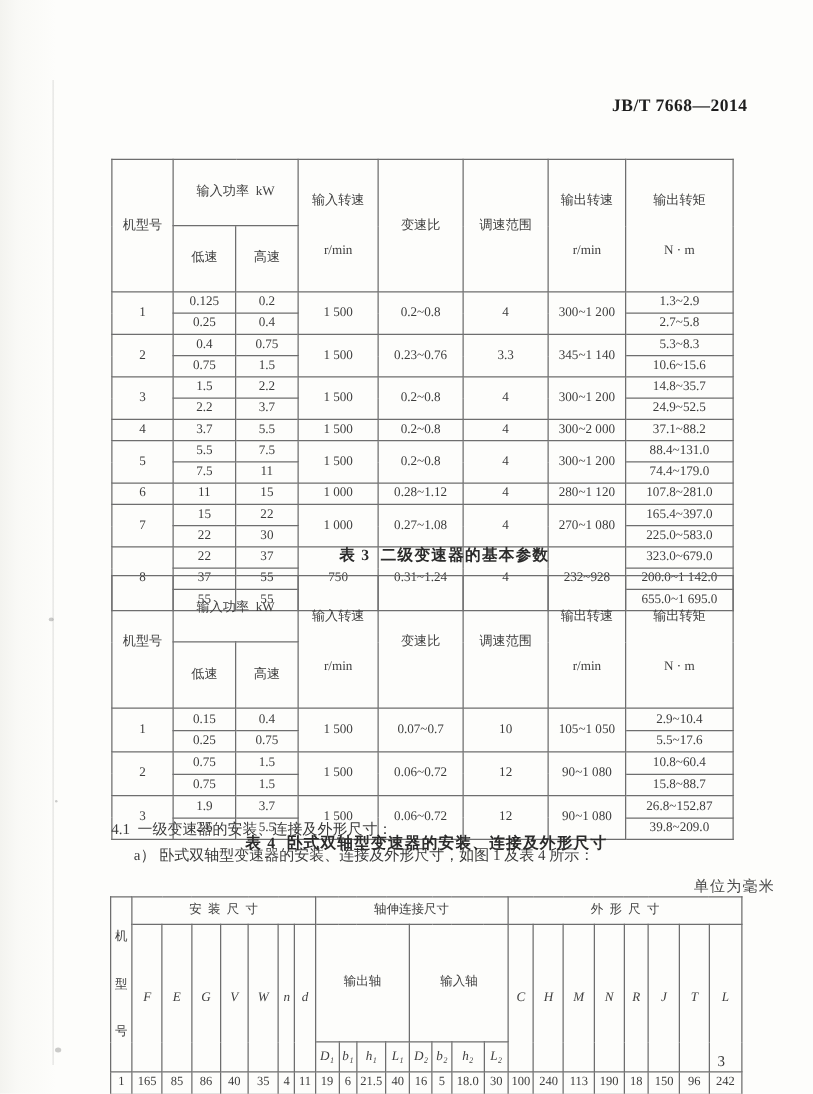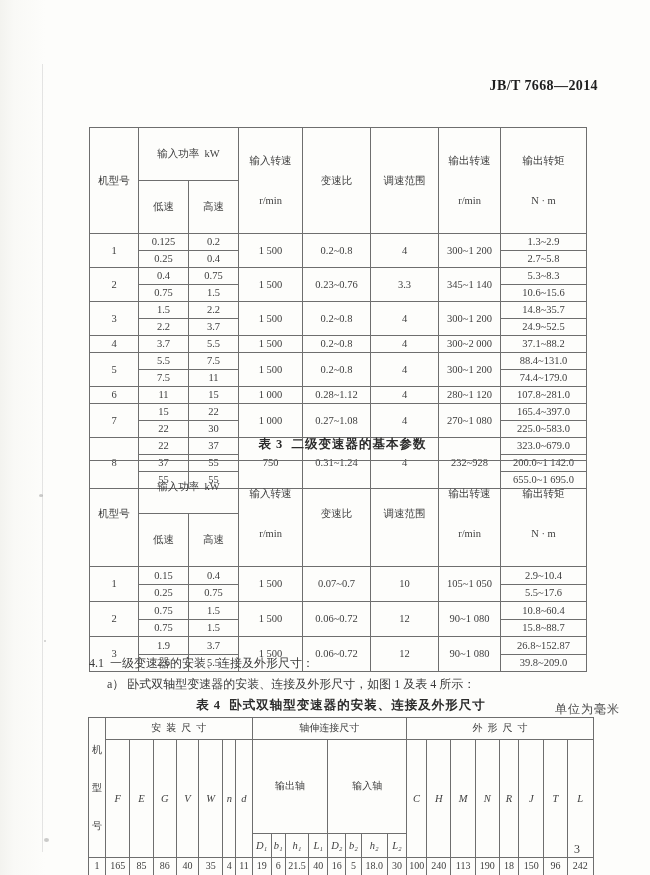--- a/index.html
+++ b/index.html
@@ -22,22 +22,22 @@
   .s2 { left:44px; top:640px; width:2px; height:2px; }
   .s3 { left:44px; top:838px; width:5px; height:4px; }
 
   .doc-ref { position:absolute; top:78px; right:52px;
     font-weight:bold; font-size:14px; letter-spacing:.4px; color:#1e1e1e; }
   .page-num { position:absolute; top:842px; right:70px; font-size:12px; color:#3a3a3a; }
 
   .tbl-title { position:absolute; font-weight:bold; font-size:12.5px;
     color:#2b2b2b; letter-spacing:1px; text-align:center; white-space:pre; }
   .t2-title { top:102px; left:89px; width:497px; }
-  .t3-title { top:436px; left:94px; width:497px; }
-  .t4-title { top:697px; left:88px; width:506px; }
+  .t3-title { top:436px; left:107px; width:497px; }
+  .t4-title { top:666px; left:88px; width:506px; }
   .unit-note { position:absolute; top:701px; right:30px; font-size:12px;
     color:#4a4a4a; letter-spacing:1px; }
 
   .sec-heading { position:absolute; top:624px; left:89px; font-weight:bold;
     font-size:13px; color:#2b2b2b; letter-spacing:.5px; white-space:pre; }
   .para { position:absolute; font-size:12px; color:#3a3a3a; white-space:pre; }
   .p41 { top:655px; left:89px; }
   .pa  { top:676px; left:107px; }
 
   table.ptable { position:absolute; border-collapse:collapse; table-layout:fixed;

